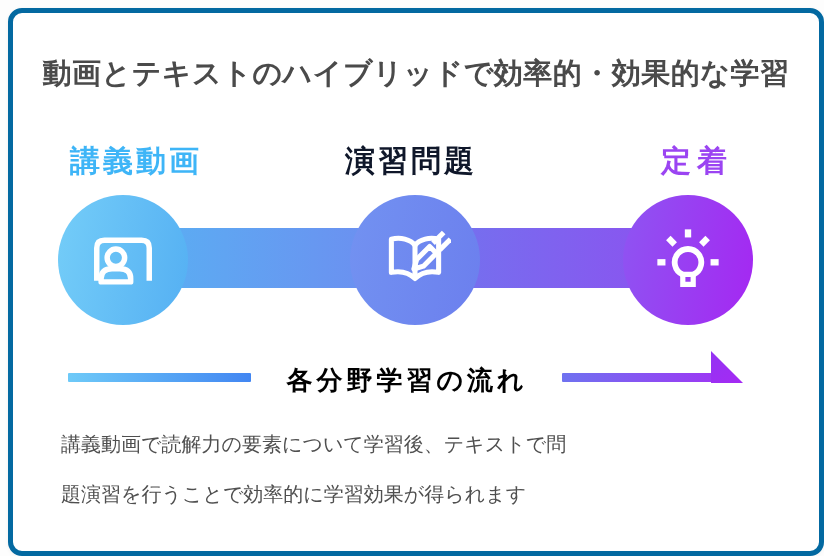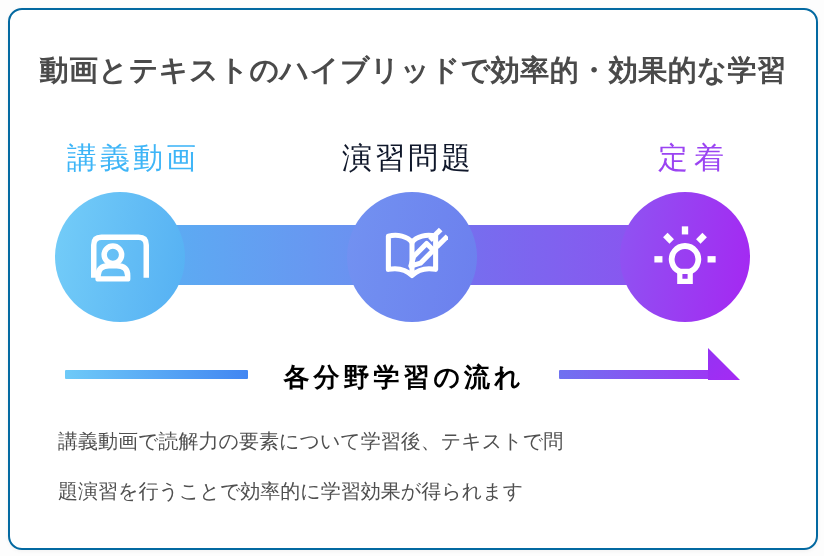--- a/index.html
+++ b/index.html
@@ -2,30 +2,30 @@
 <html><head>
 <meta charset="utf-8">
 <style>
   html,body{margin:0;padding:0;background:#ffffff;}
   .canvas{
     position:relative;width:824px;height:556px;background:#fdfdfd;
     font-family:"Liberation Sans","DejaVu Sans",sans-serif;overflow:hidden;
   }
   .card{
     position:absolute;left:8px;top:8px;width:806px;height:538px;
-    background:#ffffff;border:2px solid #0369a1;border-radius:14px;
+    background:#ffffff;border:5px solid #0369a1;border-radius:14px;
     box-shadow:0 1px 4px rgba(0,0,0,0.05);
   }
   .title{
     position:absolute;left:0;top:42px;width:100%;text-align:center;
     font-size:29px;line-height:36px;font-weight:700;color:#4a4a4a;letter-spacing:0.5px;
   }
   .step-label{
     position:absolute;top:130px;transform:translateX(-50%);
-    font-size:30px;line-height:36px;font-weight:400;letter-spacing:3px;white-space:nowrap;
+    font-size:30px;line-height:36px;font-weight:700;letter-spacing:3px;white-space:nowrap;
   }
   .step-label.s1{left:123px;color:#3eb5f7;}
   .step-label.s2{left:398px;color:#0f172a;}
   .step-label.s3{left:676px;color:#9b44f2;letter-spacing:6px;margin-left:8px;}
   .circle{
     position:absolute;top:182px;width:130px;height:130px;border-radius:50%;z-index:2;
     display:flex;align-items:center;justify-content:center;
   }
   .circle.c1{left:45px;background:linear-gradient(100deg,#74cdf8,#55b0f3);}
   .circle.c2{left:337px;background:linear-gradient(100deg,#7292f1,#6c7fee);}

